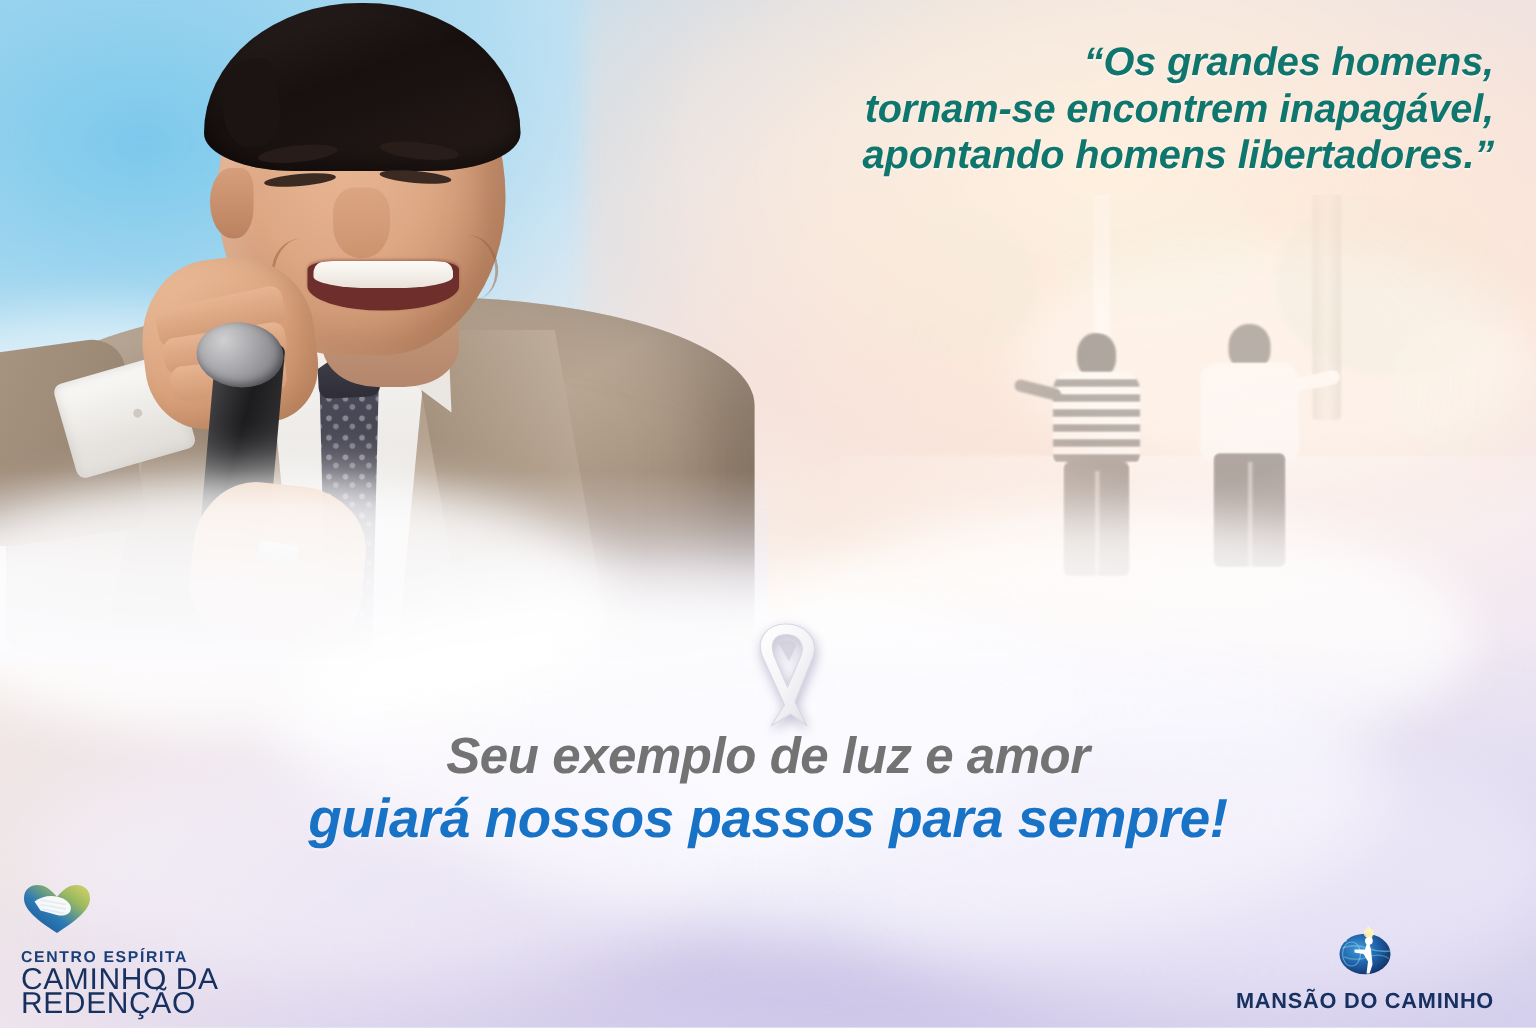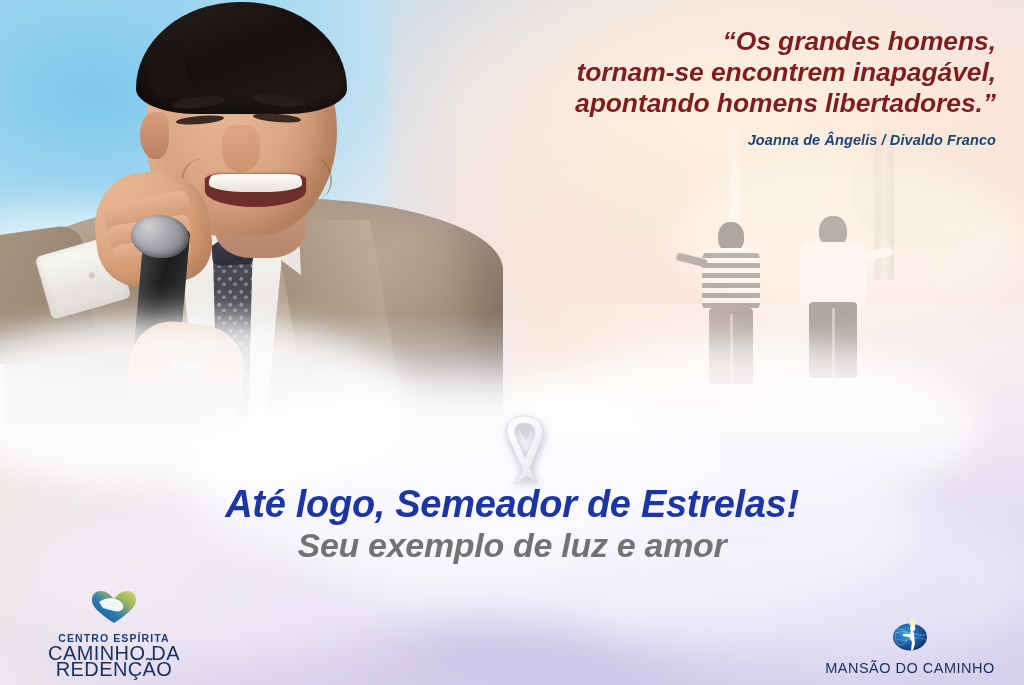--- a/index.html
+++ b/index.html
@@ -239,21 +239,21 @@
   }
 
   
   .quote{
     position:absolute;right:28px;top:26px;width:520px;
     text-align:right;
   }
   .quote-line{
     font-style:italic;font-weight:bold;
     font-size:26.5px;line-height:31px;
-    color:#7f1d1d;
+    color:#0f766e;
     letter-spacing:-.1px;
     white-space:nowrap;
     text-shadow:0 1px 1px rgba(255,255,255,.55);
   }
   .quote-attr{
     margin-top:13px;
     font-style:italic;font-weight:bold;
     font-size:14.5px;color:#1d4373;
     letter-spacing:.1px;
     text-shadow:0 1px 1px rgba(255,255,255,.5);
@@ -272,31 +272,31 @@
   .hl{
     font-style:italic;font-weight:bold;
     line-height:41px;letter-spacing:-.3px;
     white-space:nowrap;
   }
   .hl1{font-size:38px;color:#1c35a5;text-shadow:0 1px 2px rgba(255,255,255,.5);}
   .hl2{font-size:34px;color:#737373;text-shadow:0 1px 2px rgba(255,255,255,.5);}
   .hl3{font-size:36.5px;color:#1873c6;text-shadow:0 1px 2px rgba(255,255,255,.5);}
 
   
-  .logo-left{position:absolute;left:14px;bottom:8px;text-align:center;width:200px;}
+  .logo-left{position:absolute;left:14px;bottom:8px;text-align:left;width:200px;}
   .logo-right{position:absolute;right:14px;bottom:8px;text-align:center;width:200px;}
   .logo-mark{display:block;margin:0 auto 3px;}
   .logo-t1{
     font-size:10.5px;font-weight:bold;color:#1b3f78;letter-spacing:1.1px;line-height:13px;
   }
   .logo-t2{
     font-size:20px;font-weight:normal;color:#16305f;letter-spacing:.4px;line-height:16px;
   }
   .logo-single{
-    font-size:14.5px;font-weight:normal;color:#16305f;letter-spacing:.5px;line-height:17px;
+    font-size:14.5px;font-weight:bold;color:#16305f;letter-spacing:.5px;line-height:17px;
   }
 </style>
 </head>
 <body>
 
 <div class="poster">
 
   <div class="sky-base"></div>
   <div class="sky-blue-tl"></div>
   <div class="sky-warm"></div>
@@ -368,41 +368,40 @@
   <div class="cloud c3"></div>
   <div class="cloud c2"></div>
   <div class="cloud c4"></div>
   <div class="cloud c7"></div>
   <div class="cloud c8"></div>
 
   <div class="quote">
     <div class="quote-line">“Os grandes homens,</div>
     <div class="quote-line">tornam-se encontrem inapagável,</div>
     <div class="quote-line">apontando homens libertadores.”</div>
-    <div class="quote-attr">Joanna de Ângelis / Divaldo Franco</div>
   </div>
 
   <div class="ribbon">
     <svg width="64" height="78" viewBox="0 0 64 78" xmlns="http://www.w3.org/2000/svg">
       <defs>
         <linearGradient id="rg" x1="0" y1="0" x2="1" y2="1">
           <stop offset="0%" stop-color="#ffffff"></stop>
           <stop offset="55%" stop-color="#f4f4f7"></stop>
           <stop offset="100%" stop-color="#dcdce4"></stop>
         </linearGradient>
       </defs>
       <path d="M32 6 C19 6 12 16 16 27 L31 60 L22 74 L35 66 L46 74 L38 58 L50 28 C54 16 45 6 32 6 Z
                M32 13 C40 13 45 19 42 27 L33 48 L24 27 C21 19 24 13 32 13 Z" fill="url(#rg)" stroke="#d9d9e2" stroke-width="0.8"></path>
       <path d="M27 19 C30 16 36 16 39 20 L34 31 Z" fill="#c9c9d4" opacity=".55"></path>
     </svg>
   </div>
 
   <div class="headline">
-    <div class="hl hl1">Até logo, Semeador de Estrelas!</div>
     <div class="hl hl2">Seu exemplo de luz e amor</div>
+    <div class="hl hl3">guiará nossos passos para sempre!</div>
   </div>
 
   <div class="logo-left">
     <span class="logo-mark">
       <svg width="48" height="36" viewBox="0 0 48 36" xmlns="http://www.w3.org/2000/svg">
         <defs>
           <linearGradient id="hg" x1="0" y1="1" x2="1" y2="0">
             <stop offset="0%" stop-color="#1b4f86"></stop>
             <stop offset="40%" stop-color="#2a79b6"></stop>
             <stop offset="72%" stop-color="#9ab95f"></stop>

